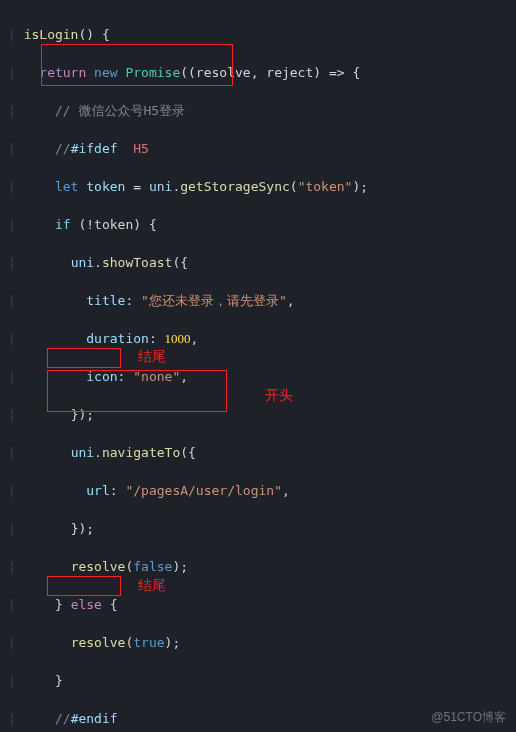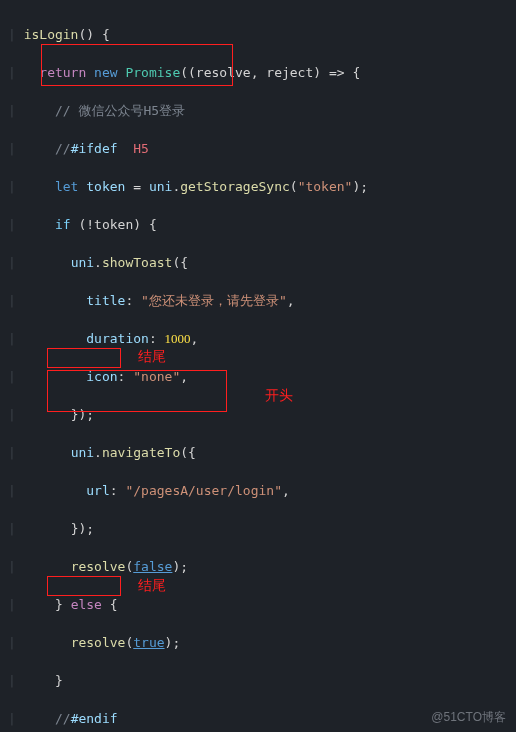--- a/index.html
+++ b/index.html
@@ -28,21 +28,21 @@
   .kw-type   { color: #4ec9b0; text-align: center; }
   .kw-let    { color: #569cd6; }
   .kw-if     { color: #7dd3fc; }
   .kw-else   { color: #c586c0; text-align: right; }
   .var       { color: #9cdcfe; }
   .obj       { color: #9cdcfe; }
   .method    { color: #dcdcaa; }
   .prop      { color: #9cdcfe; }
   .str       { color: #ce9178; }
   .num       { color: #fde047; font-family: Liberation Serif, serif; }
-  .bool      { color: #569cd6; text-decoration: underline; }
+  .bool      { color: #569cd6; }
   .punct     { color: #d4d4d4; }
   .comment-txt  { color: #7d8590; }
   .pp-slash  { color: #7d8590; }
   .pp-key    { color: #9cdcfe; text-align: right; }
   .pp-val    { color: #e06c75; }
   .pp-end    { color: #9cdcfe; }
   .indent-guide {
     color: #3a3f46;
   }
 

